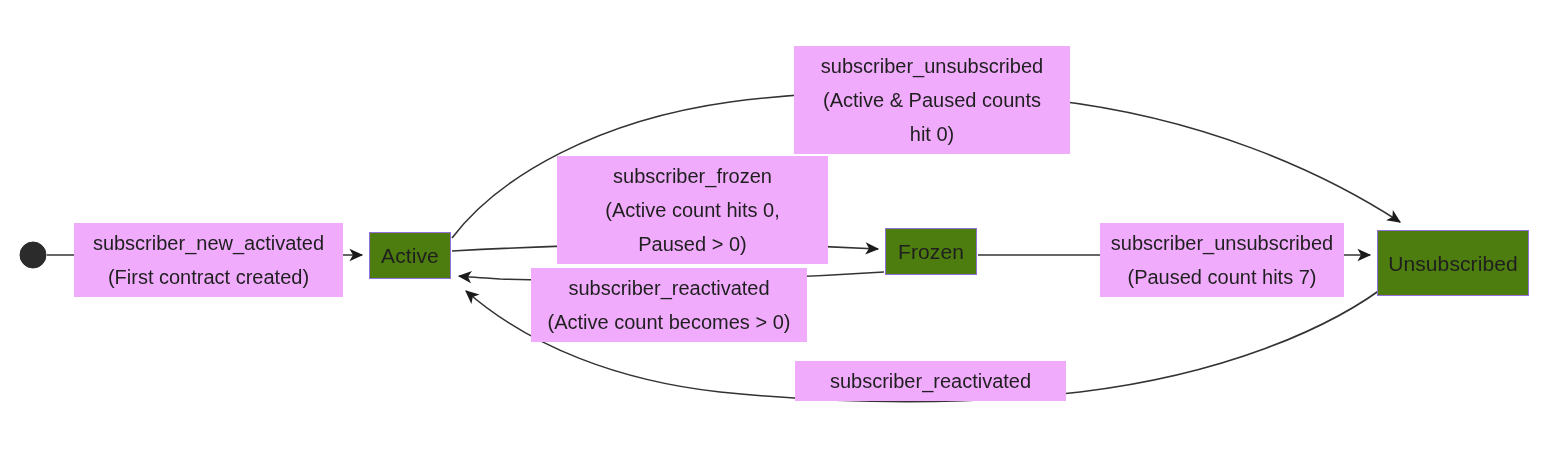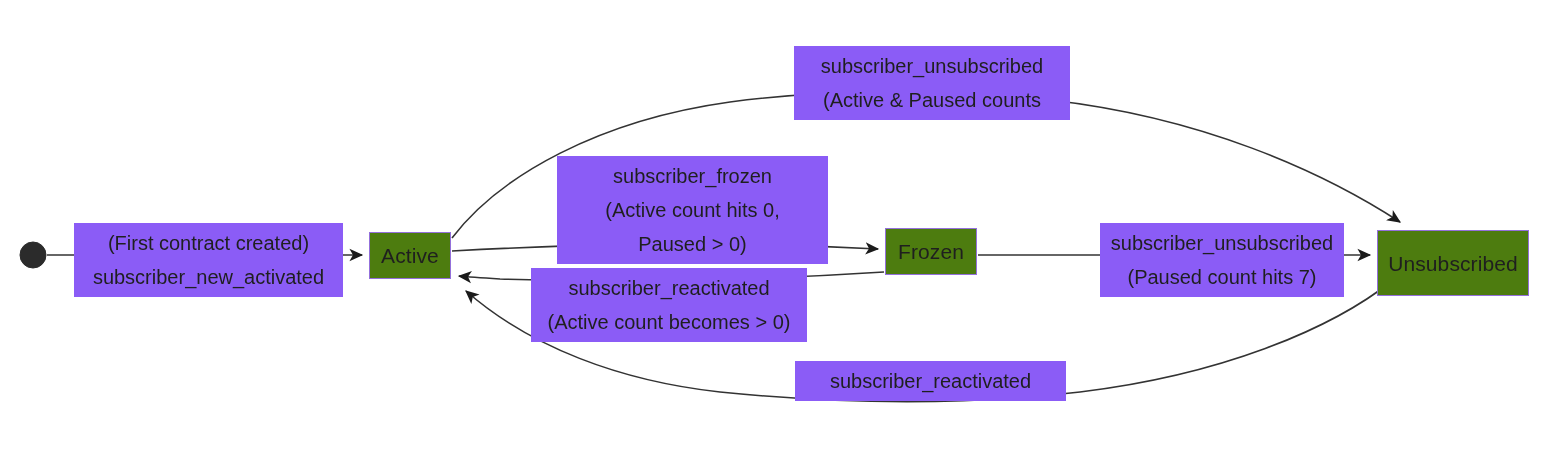--- a/index.html
+++ b/index.html
@@ -52,21 +52,21 @@
     color: #1f1f1f;
     font-size: 21px;
     line-height: 1;
     letter-spacing: .1px;
     white-space: nowrap;
   }
   
   .edge-label {
     position: absolute;
     box-sizing: border-box;
-    background: #8b5cf6;
+    background: #f0abfc;
     color: #1f1f1f;
     font-size: 20px;
     line-height: 34px;
     text-align: center;
     white-space: nowrap;
     padding: 3px 0;
   }
   .edge-label .lbl-line {
     display: block;
   }
@@ -109,27 +109,28 @@
 
   <div class="state-node" style="left:885px; top:228px; width:92px; height:47px;">
     <span>Frozen</span>
   </div>
 
   <div class="state-node" style="left:1377px; top:230px; width:152px; height:66px;">
     <span>Unsubscribed</span>
   </div>
 
   <div class="edge-label" style="left:74px; top:223px; width:269px;">
+    <span class="lbl-line">subscriber_new_activated</span>
     <span class="lbl-line">(First contract created)</span>
-    <span class="lbl-line">subscriber_new_activated</span>
   </div>
 
   <div class="edge-label" style="left:794px; top:46px; width:276px;">
     <span class="lbl-line">subscriber_unsubscribed</span>
     <span class="lbl-line">(Active &amp; Paused counts</span>
+    <span class="lbl-line">hit 0)</span>
   </div>
 
   <div class="edge-label" style="left:557px; top:156px; width:271px;">
     <span class="lbl-line">subscriber_frozen</span>
     <span class="lbl-line">(Active count hits 0,</span>
     <span class="lbl-line">Paused &gt; 0)</span>
   </div>
 
   <div class="edge-label" style="left:531px; top:268px; width:276px;">
     <span class="lbl-line">subscriber_reactivated</span>

